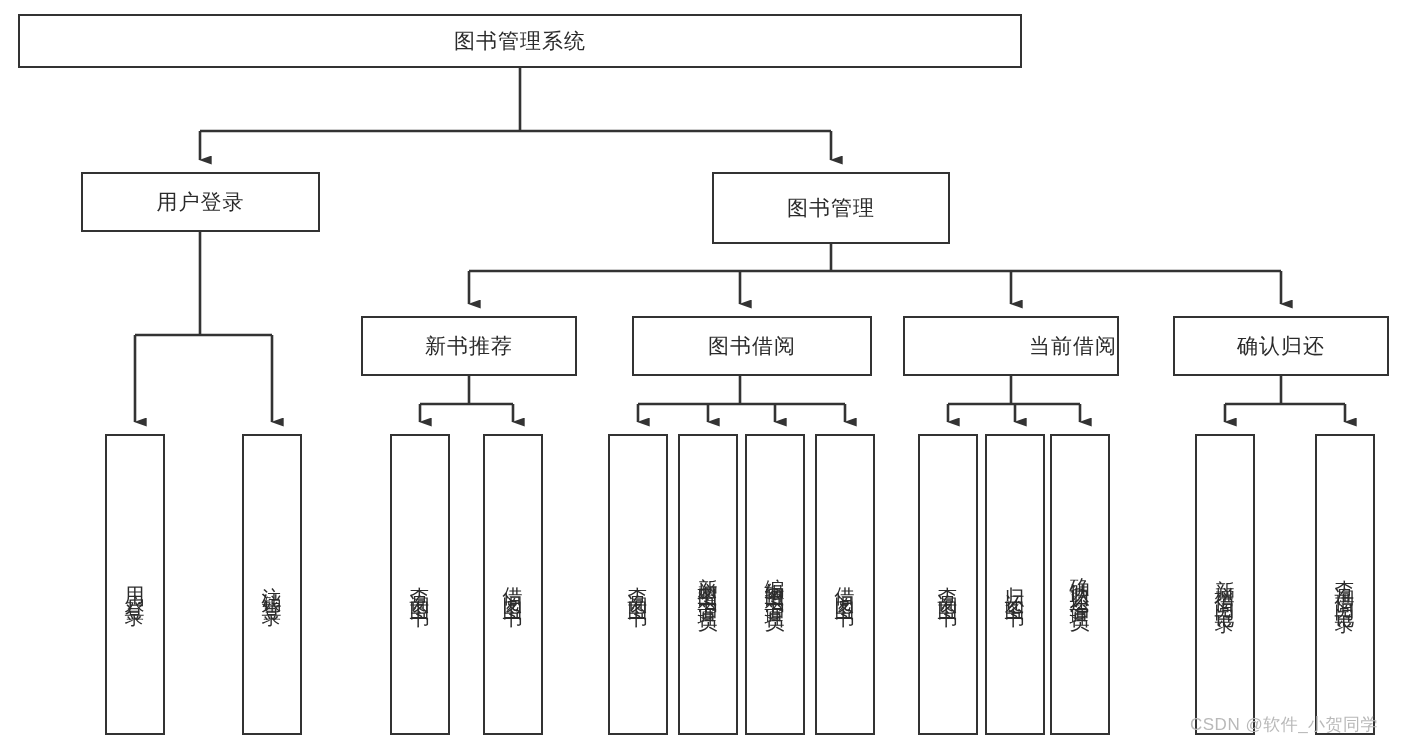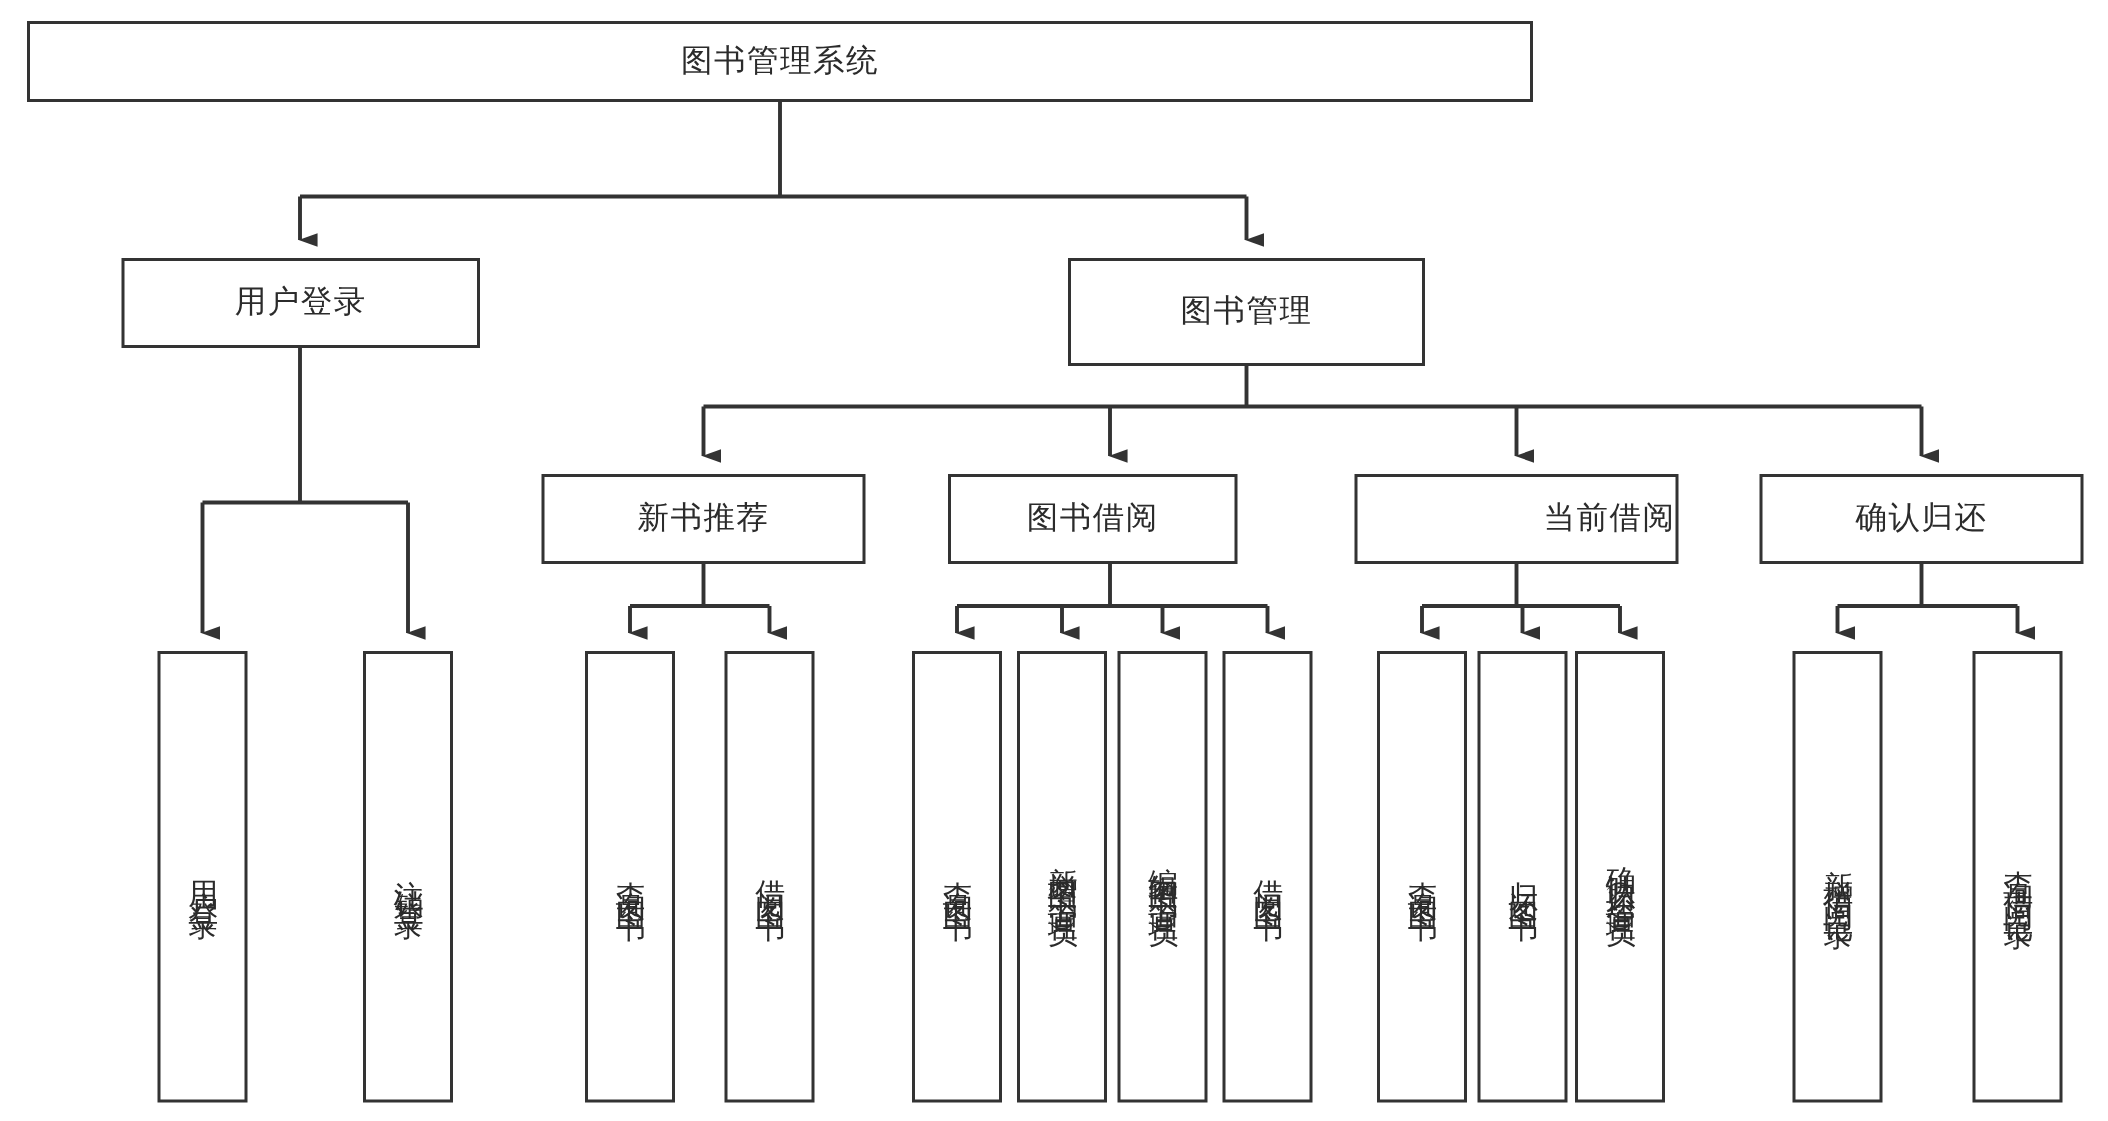--- a/index.html
+++ b/index.html
@@ -135,21 +135,21 @@
       </div>
       <div class="node branch" style="left: 81px; top: 172px; width: 239px; height: 60px;">
         <span class="label-h">用户登录</span>
       </div>
       <div class="node branch" style="left: 712px; top: 172px; width: 238px; height: 72px;">
         <span class="label-h">图书管理</span>
       </div>
       <div class="node branch" style="left: 361px; top: 316px; width: 216px; height: 60px;">
         <span class="label-h">新书推荐</span>
       </div>
-      <div class="node branch" style="left: 632px; top: 316px; width: 193px; height: 60px;">
+      <div class="node branch" style="left: 632px; top: 316px; width: 240px; height: 60px;">
         <span class="label-h">图书借阅</span>
       </div>
       <div class="node branch" style="left: 903px; top: 316px; width: 216px; height: 60px; justify-content: flex-end;">
         <span class="label-h">当前借阅</span>
       </div>
       <div class="node branch" style="left: 1173px; top: 316px; width: 216px; height: 60px;">
         <span class="label-h">确认归还</span>
       </div>
       <div class="node leaf" style="left: 105px; top: 434px; width: 60px; height: 301px;">
         <span class="label-v">用户登录</span>
@@ -185,14 +185,15 @@
         <span class="label-v">确认归还（管理员）</span>
       </div>
       <div class="node leaf" style="left: 1195px; top: 434px; width: 60px; height: 301px;">
         <span class="label-v">新增借阅记录</span>
       </div>
       <div class="node leaf" style="left: 1315px; top: 434px; width: 60px; height: 301px;">
         <span class="label-v">查询借阅记录</span>
       </div>
     </div>
 
+  <div class="watermark">CSDN @软件_小贺同学</div>
 
 </div>
 
 </body></html>

